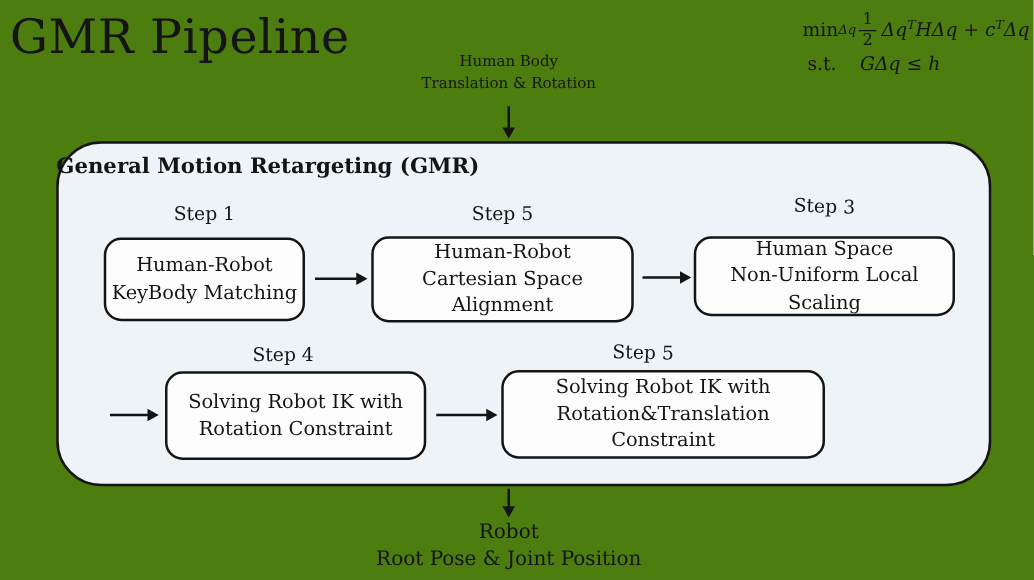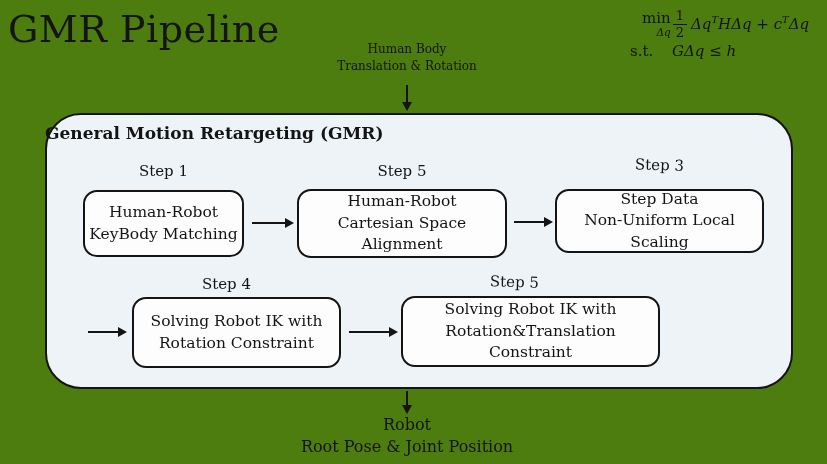--- a/index.html
+++ b/index.html
@@ -11,30 +11,30 @@
 
   
   .page-title {
     position:absolute; left:8px; top:8px; margin:0;
     font-size:38px; font-weight:400; letter-spacing:0.5px; line-height:1.15;
   }
 
   
   .math { position:absolute; left:628px; top:9px; width:196px; font-size:15px; }
   .math-row1 { display:flex; align-items:center; padding-left:14px; }
-  .minstack { display:inline-flex; flex-direction:column; align-items:flex-end; line-height:1; }
+  .minstack { display:inline-flex; flex-direction:row; align-items:center; line-height:1; }
   .minstack .min-lbl { font-style:normal; }
   .minstack .min-sub { font-size:10.5px; font-style:italic; margin-top:1px; }
   .frac { display:inline-flex; flex-direction:column; align-items:center; line-height:1.05; margin:0 4px 0 2px; }
   .frac .num { font-size:13px; border-bottom:1px solid #141414; padding:0 3px 1px; }
   .frac .den { font-size:13px; padding-top:1px; }
   .expr { font-style:italic; white-space:nowrap; }
   .expr sup { font-size:10px; font-style:italic; line-height:0; }
   .math-row2 { margin-top:3px; padding-left:2px; white-space:nowrap; }
-  .math-row2 .st-lbl { font-style:normal; margin-right:14px; }
+  .math-row2 .st-lbl { font-style:normal; margin-right:14px;margin-left:16px; }
   .math-row2 .constraint { font-style:italic; }
 
   
   .io-label { position:absolute; width:300px; text-align:center; line-height:1.38; }
   .input-label  { left:257px; top:41px;  font-size:12px; }
   .output-label { left:257px; top:414px; font-size:16px; }
 
   
   .gmr-box {
     position:absolute; left:45px; top:113px; width:748px; height:276px;
@@ -132,21 +132,21 @@
   </div>
   <div class="arrow-right a-s1s2"></div>
 
   <div class="box b2">
     <div>Human-Robot</div>
     <div>Cartesian Space Alignment</div>
   </div>
   <div class="arrow-right a-s2s3"></div>
 
   <div class="box b3">
-    <div>Step Data</div>
+    <div>Human Space</div>
     <div>Non-Uniform Local Scaling</div>
   </div>
 
   <div class="arrow-right a-wrap"></div>
   <div class="box b4">
     <div>Solving Robot IK with</div>
     <div>Rotation Constraint</div>
   </div>
   <div class="arrow-right a-s4s5"></div>
 

